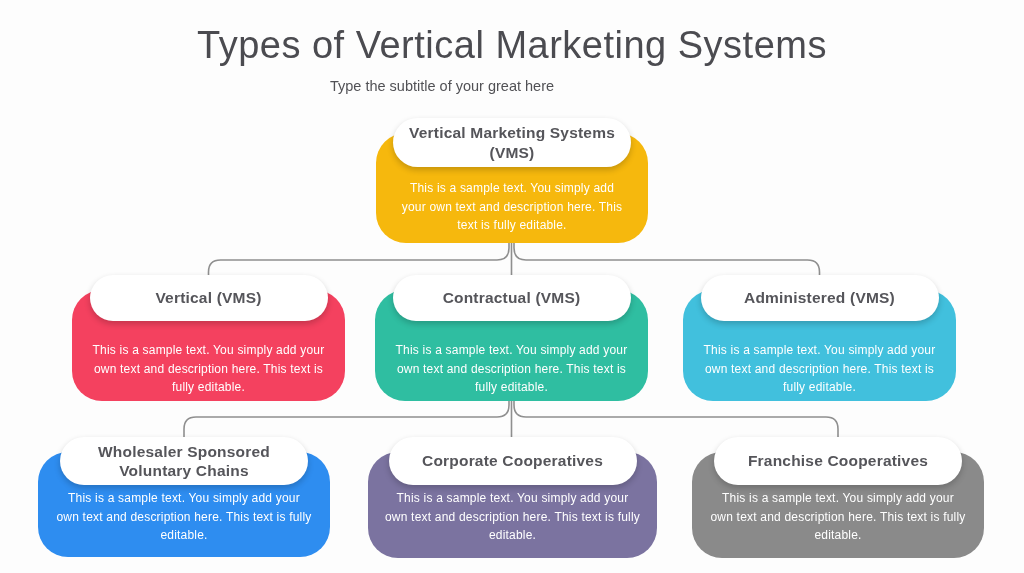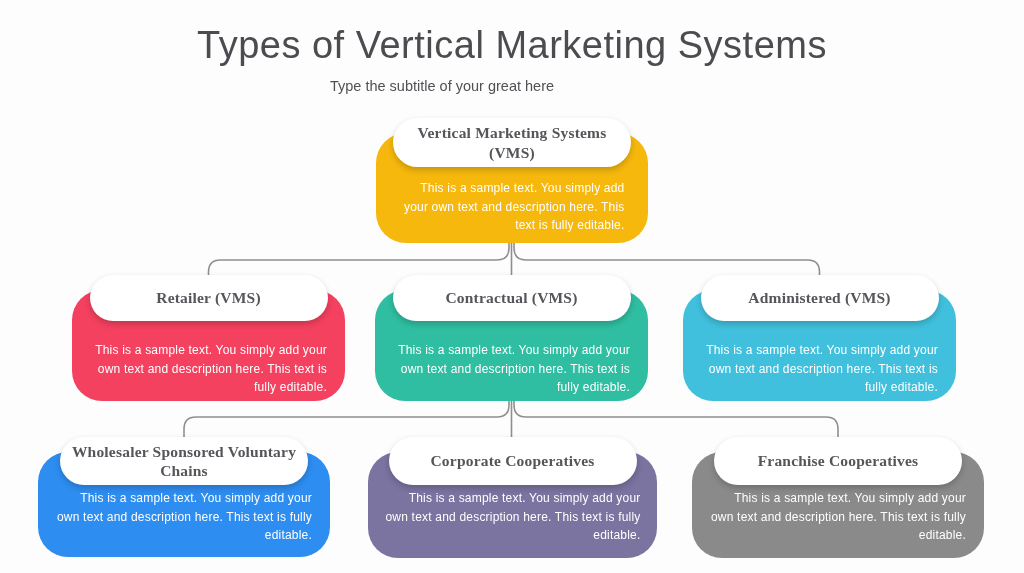--- a/index.html
+++ b/index.html
@@ -19,35 +19,34 @@
   }
   .connectors { position:absolute; left:0; top:0; z-index:0; }
   .connectors path { fill:none; stroke-width:1.6; stroke-linecap:round; }
 
   .node { position:absolute; z-index:1; border-radius:30px; }
   .node-body {
     position:absolute; inset:0; border-radius:30px;
     display:flex; justify-content:center;
   }
   .node-text {
-    text-align:right; color:#ffffff; font-size:12px;
+    text-align:center; color:#ffffff; font-size:12px;
     line-height:1.55; letter-spacing:0.2px;
   }
   .node-pill {
     position:absolute; top:-15px; left:50%; transform:translateX(-50%);
     background:#ffffff; border-radius:25px;
     box-shadow:0 3px 6px rgba(0,0,0,0.20);
     display:flex; align-items:center; justify-content:center;
     z-index:2;
   }
   .node-title {
     text-align:center; font-weight:bold; font-size:15.5px;
     color:#55555a; line-height:1.25; letter-spacing:0.2px;
     padding:0 10px;
-    font-family:Liberation Serif, serif;
   }
 
   
   .n-root         { left:376px; top:133px; width:272px; height:110px; }
   .n-root .node-pill { width:238px; height:49px; }
   .n-root .node-text { width:225px; padding-top:46px; }
 
   .n-corporate    { left:72px;  top:290px; width:273px; height:111px; }
   .n-contractual  { left:375px; top:290px; width:273px; height:111px; }
   .n-administered { left:683px; top:290px; width:273px; height:111px; }
@@ -86,21 +85,21 @@
     <div class="node-pill">
       <div class="node-title">Vertical Marketing Systems (VMS)</div>
     </div>
   </div>
 
   <div class="node row2 n-corporate">
     <div class="node-body" style="background: rgb(244, 65, 95);">
       <div class="node-text">This is a sample text. You simply add your own text and description here. This text is fully editable.</div>
     </div>
     <div class="node-pill">
-      <div class="node-title">Retailer (VMS)</div>
+      <div class="node-title">Vertical (VMS)</div>
     </div>
   </div>
 
   <div class="node row2 n-contractual">
     <div class="node-body" style="background: rgb(47, 190, 161);">
       <div class="node-text">This is a sample text. You simply add your own text and description here. This text is fully editable.</div>
     </div>
     <div class="node-pill">
       <div class="node-title">Contractual (VMS)</div>
     </div>

